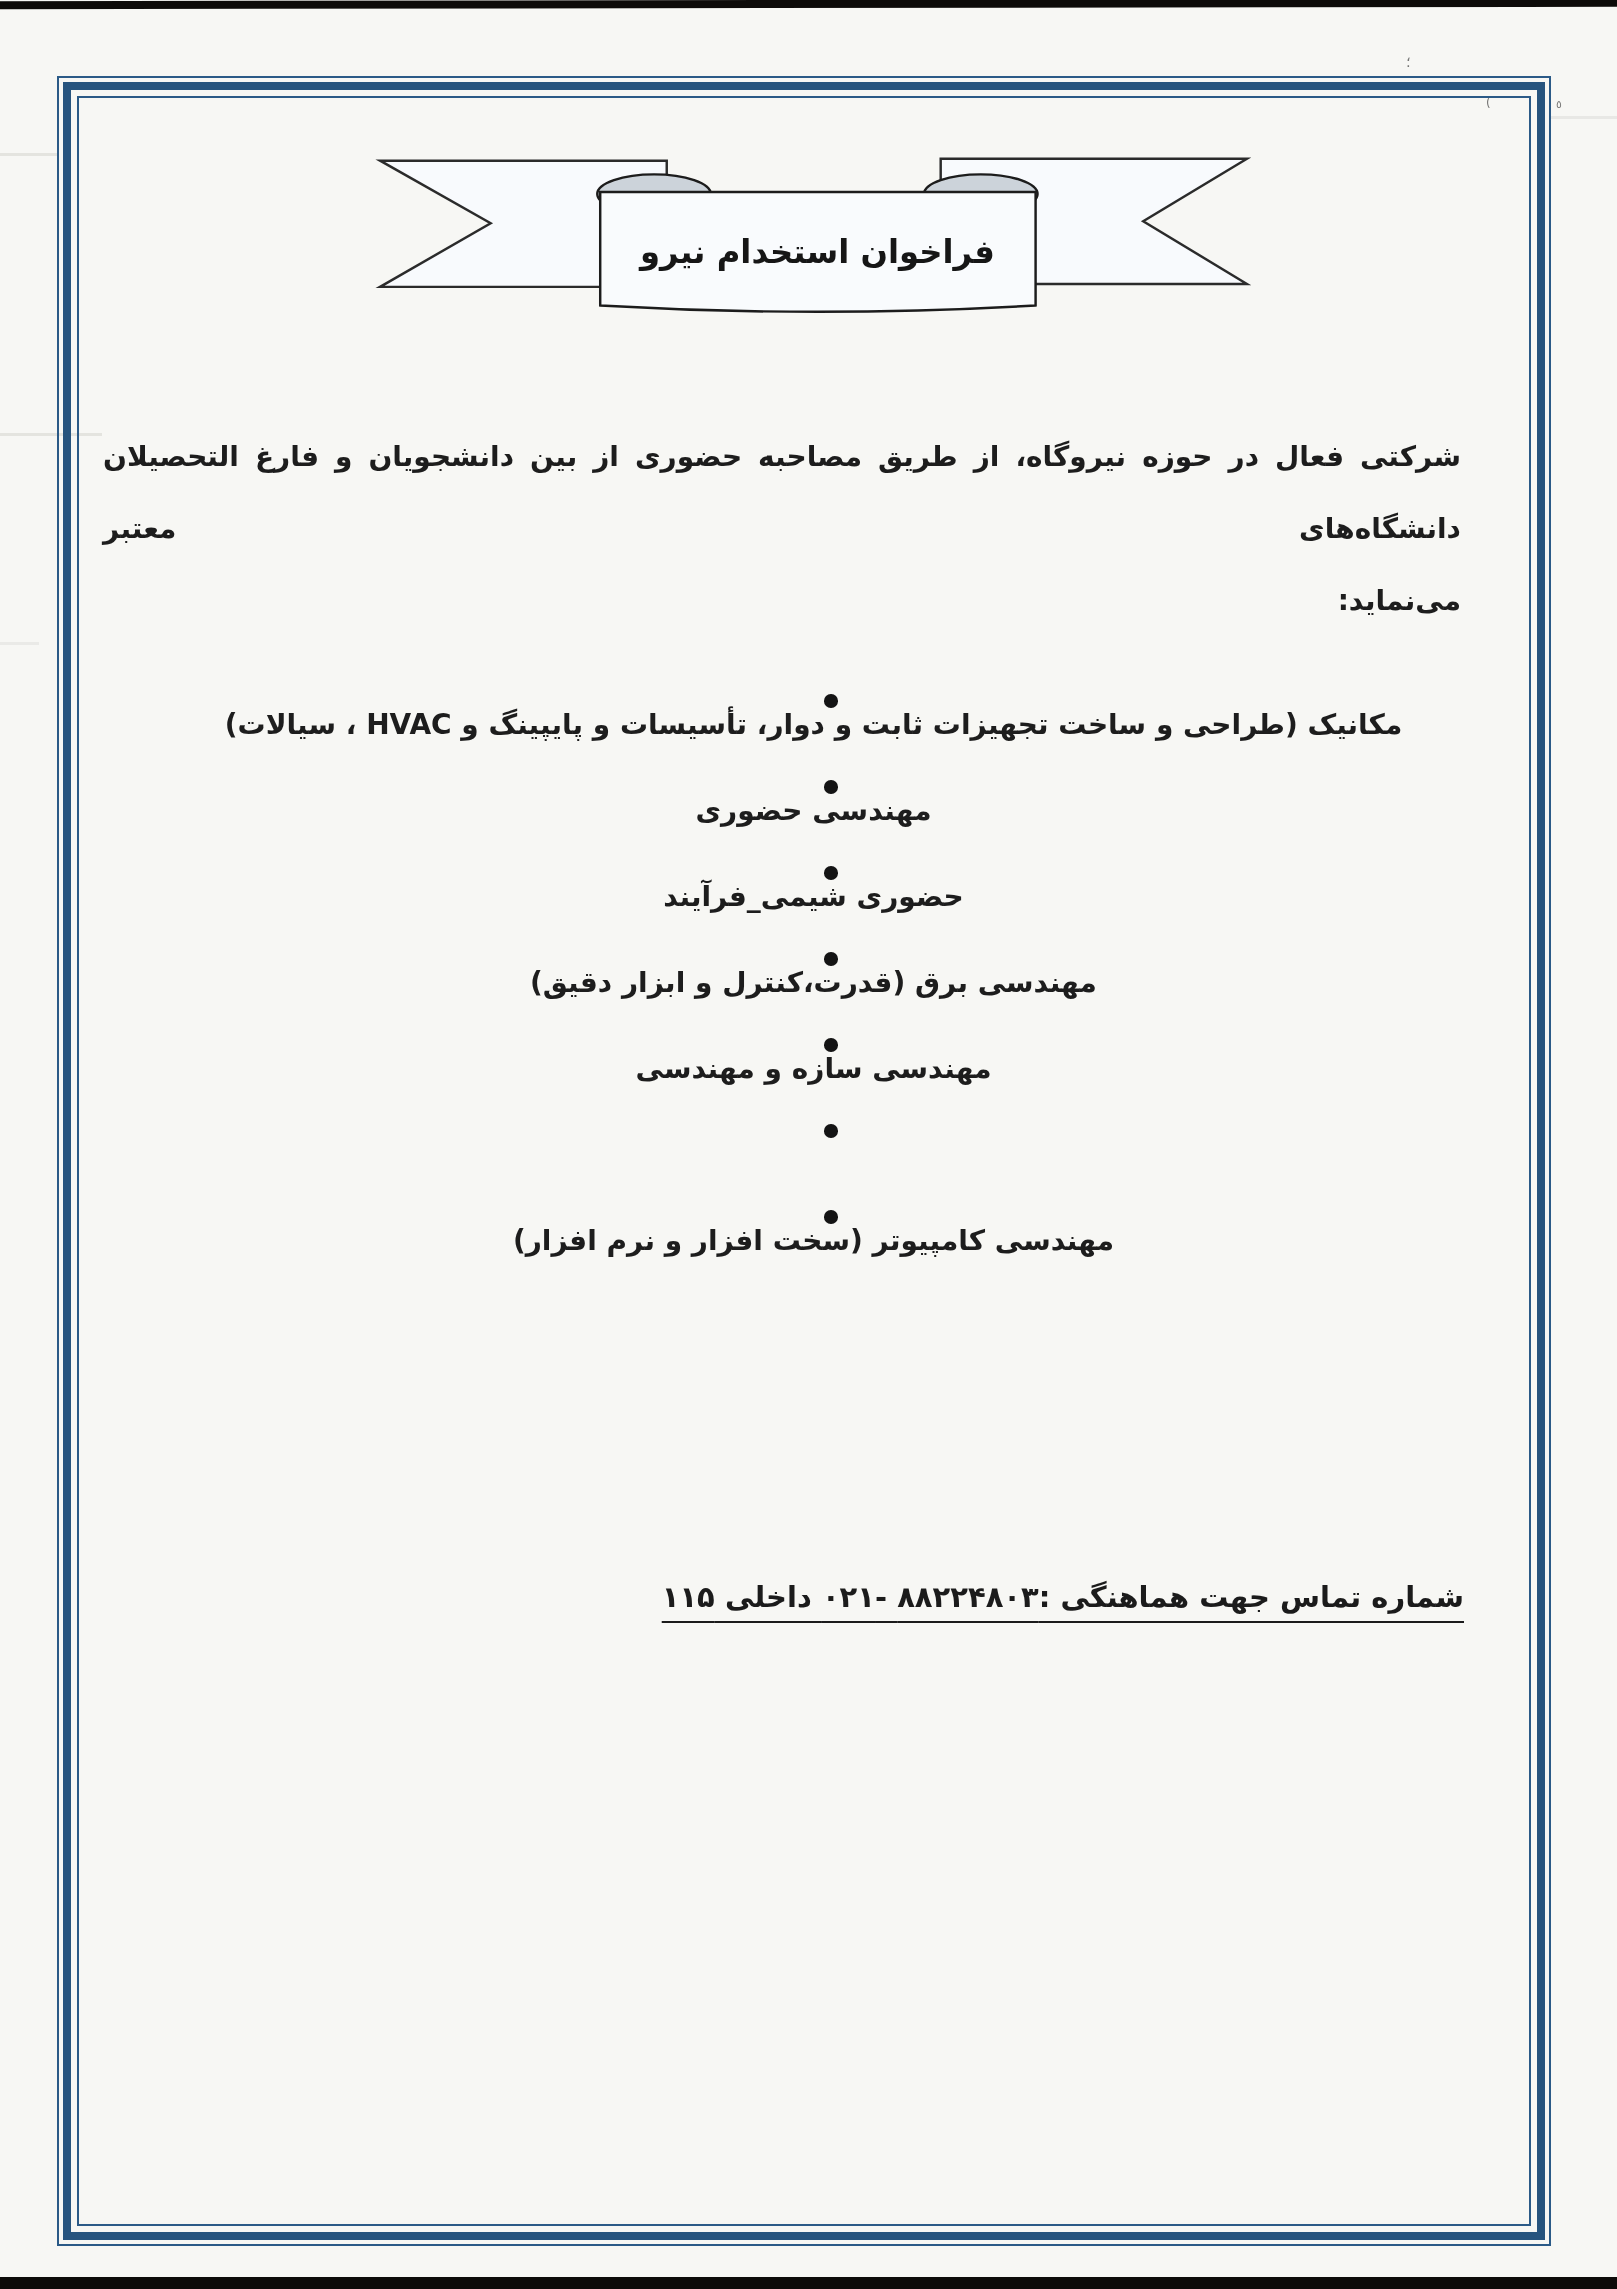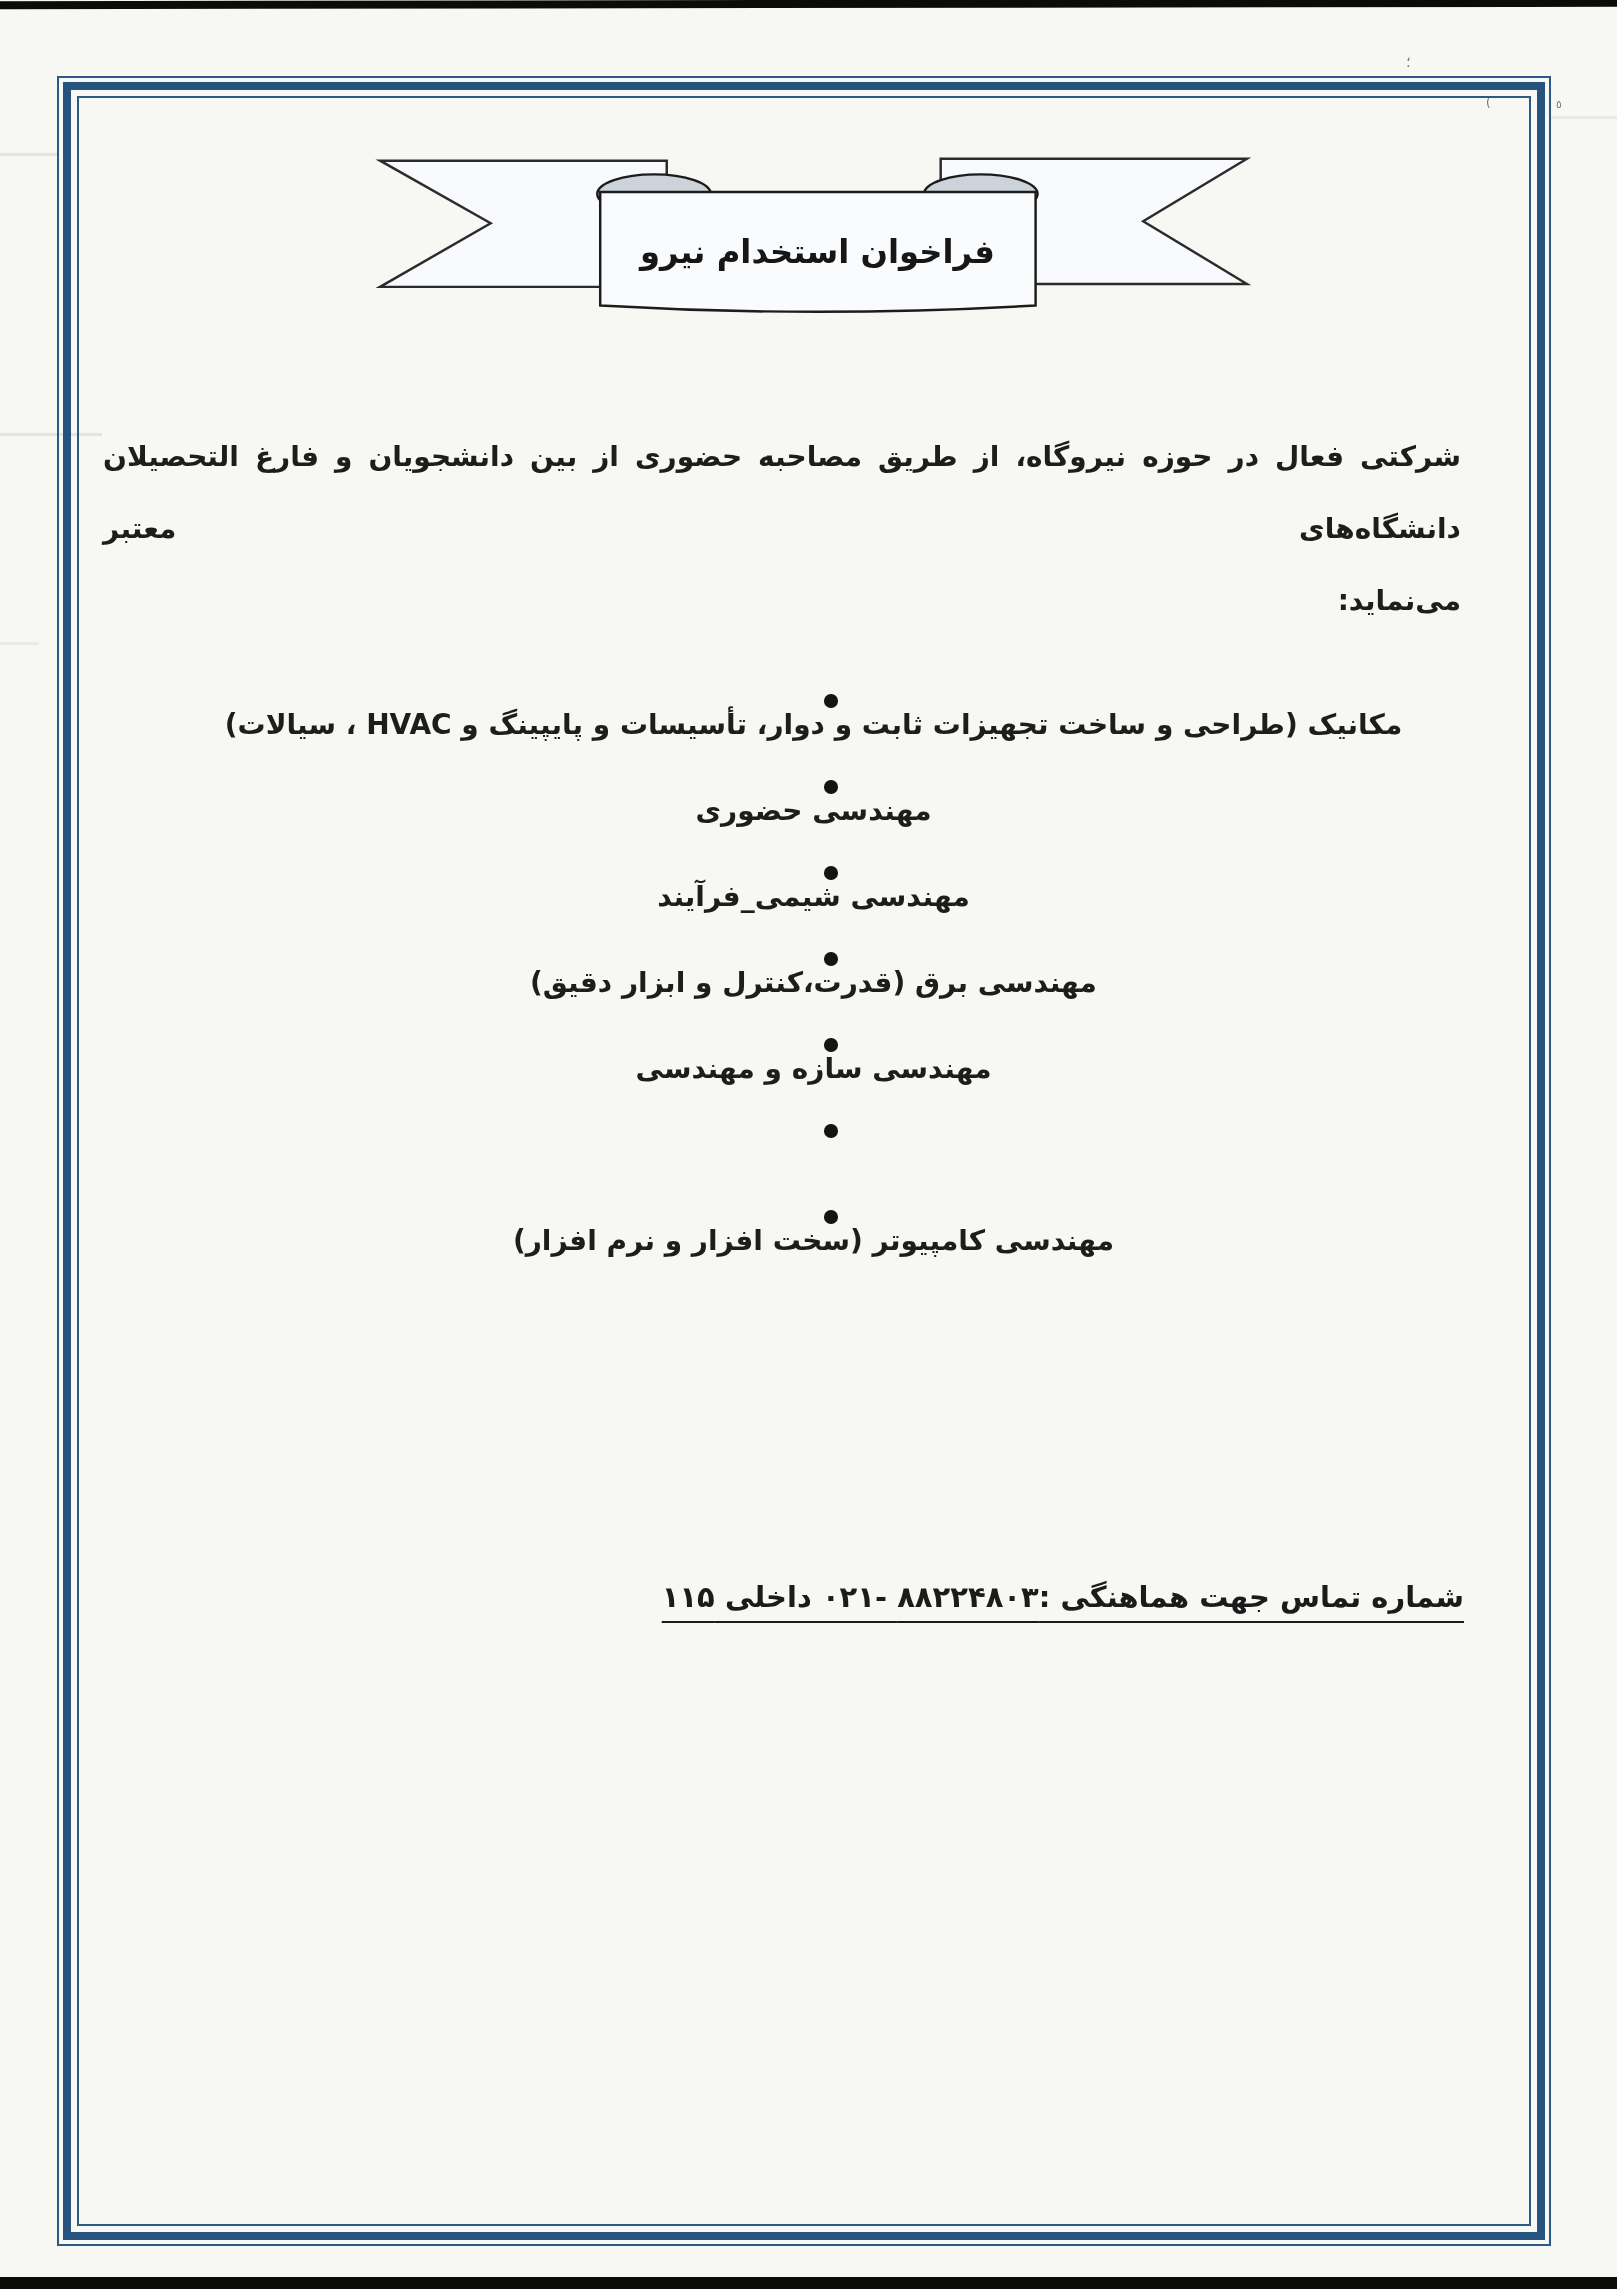--- a/index.html
+++ b/index.html
@@ -112,21 +112,21 @@
     <div class="item">
       <span class="dot"></span>
       <span>مکانیک (طراحی و ساخت تجهیزات ثابت و دوار، تأسیسات و پایپینگ و HVAC ، سیالات)</span>
     </div>
     <div class="item">
       <span class="dot"></span>
       <span>مهندسی حضوری</span>
     </div>
     <div class="item">
       <span class="dot"></span>
-      <span>مهندسی شیمی_فرآیند</span>
+      <span>حضوری شیمی_فرآیند</span>
     </div>
     <div class="item">
       <span class="dot"></span>
       <span>مهندسی برق (قدرت،کنترل و ابزار دقیق)</span>
     </div>
     <div class="item">
       <span class="dot"></span>
       <span>مهندسی سازه و مهندسی</span>
     </div>
     <div class="item">

